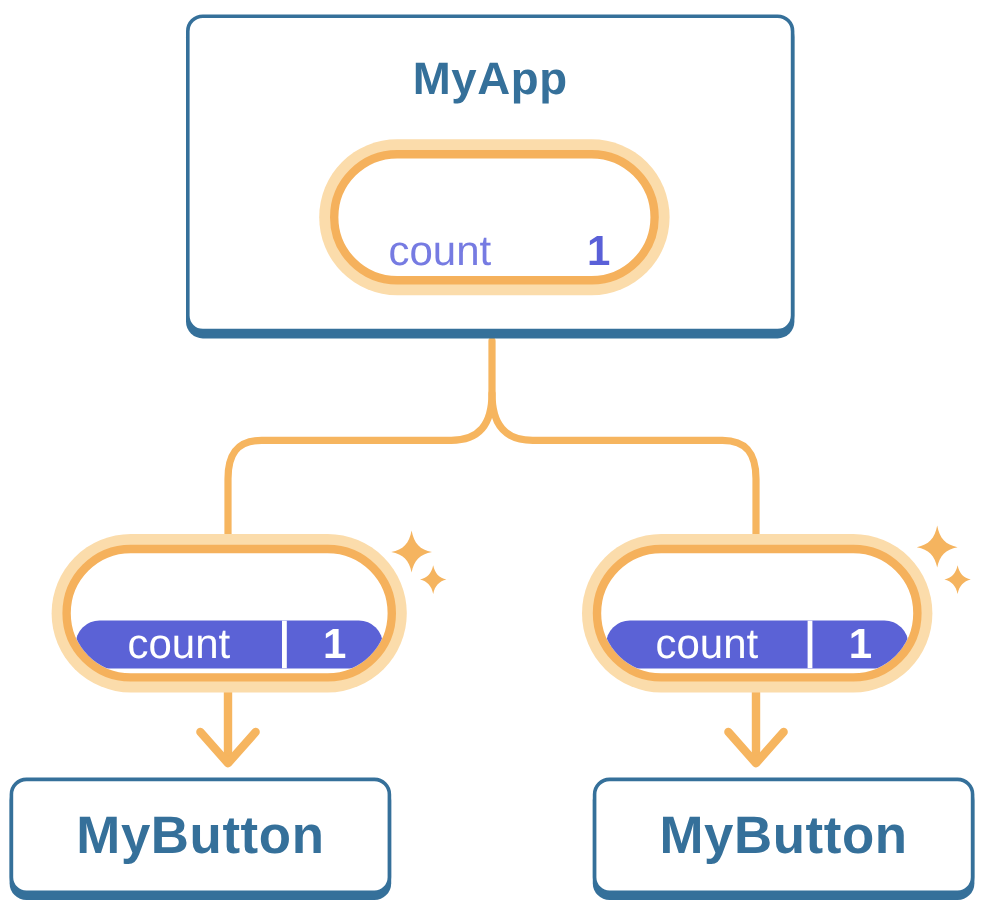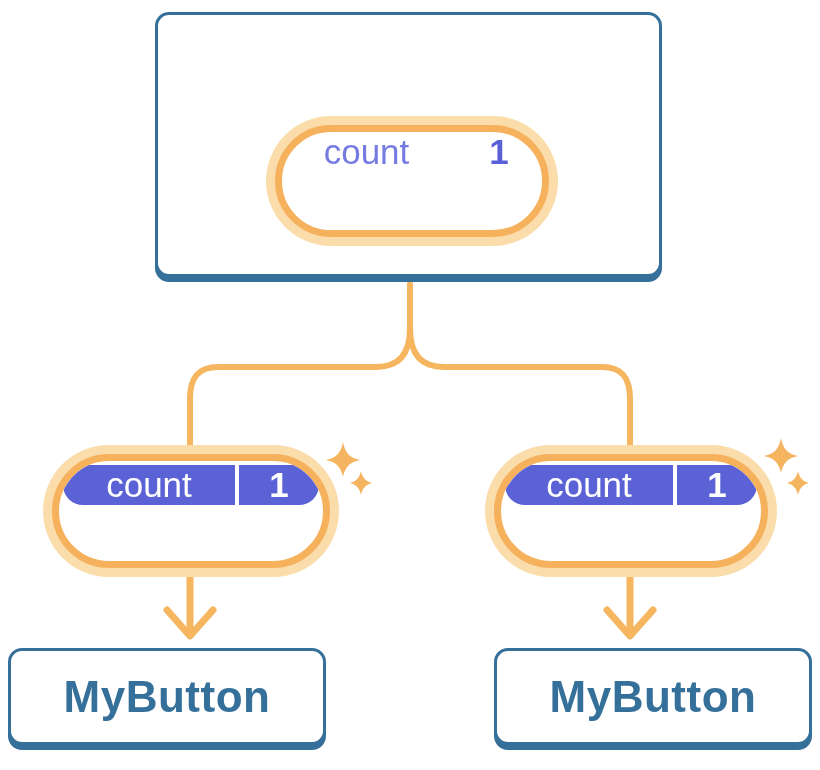--- a/index.html
+++ b/index.html
@@ -26,21 +26,21 @@
   .btn-card .card-title{font-size:44px;}
 
   
   .pill-glow{
     position:absolute;border-radius:70px;padding:9px;
     background:#fbdcab;z-index:3;
   }
   .pill-ring{
     width:100%;height:100%;background:#ffffff;
     border:7px solid #f5b15c;border-radius:60px;
-    display:flex;align-items:flex-start;overflow:hidden;
+    display:flex;align-items:flex-end;overflow:hidden;
   }
   
   #root-pill{left:108px;top:101px;width:292px;height:130px;}
   #root-pill .pill-label{
     flex:1;display:flex;align-items:center;justify-content:center;
     color:#767be2;font-size:35px;
   }
   #root-pill .pill-divider{width:5px;background:#f5b15c;}
   #root-pill .pill-value{
     width:86px;display:flex;align-items:center;justify-content:center;
@@ -84,20 +84,21 @@
       <path d="M559 103 C561 114 566 119 577 121 C566 123 561 128 559 139 C557 128 552 123 541 121 C552 119 557 114 559 103 Z"></path>
       <path d="M580 133 C581.5 140 585 143.5 591 145 C585 146.5 581.5 150 580 157 C578.5 150 575 146.5 569 145 C575 143.5 578.5 140 580 133 Z"></path>
       <path d="M343 442 C345 453 350 458 360 460 C350 462 345 467 343 477 C341 467 336 462 326 460 C336 458 341 453 343 442 Z"></path>
       <path d="M361 471 C362.5 478 366 481.5 372 483 C366 484.5 362.5 488 361 495 C359.5 488 356 484.5 350 483 C356 481.5 359.5 478 361 471 Z"></path>
       <path d="M781 438 C783 449 788 454 798 456 C788 458 783 463 781 473 C779 463 774 458 764 456 C774 454 779 449 781 438 Z"></path>
       <path d="M798 471 C799.5 478 803 481.5 809 483 C803 484.5 799.5 488 798 495 C796.5 488 793 484.5 787 483 C793 481.5 796.5 478 798 471 Z"></path>
     </g>
   </svg>
 
   <div id="root-card" class="card">
+    <div class="card-title">MyApp</div>
     <div id="root-pill" class="pill-glow">
       <div class="pill-ring">
         <div class="pill-label">count</div>
         <div class="pill-divider"></div>
         <div class="pill-value">1</div>
       </div>
     </div>
   </div>
 
   <div id="left-pill" class="pill-glow child-pill">

